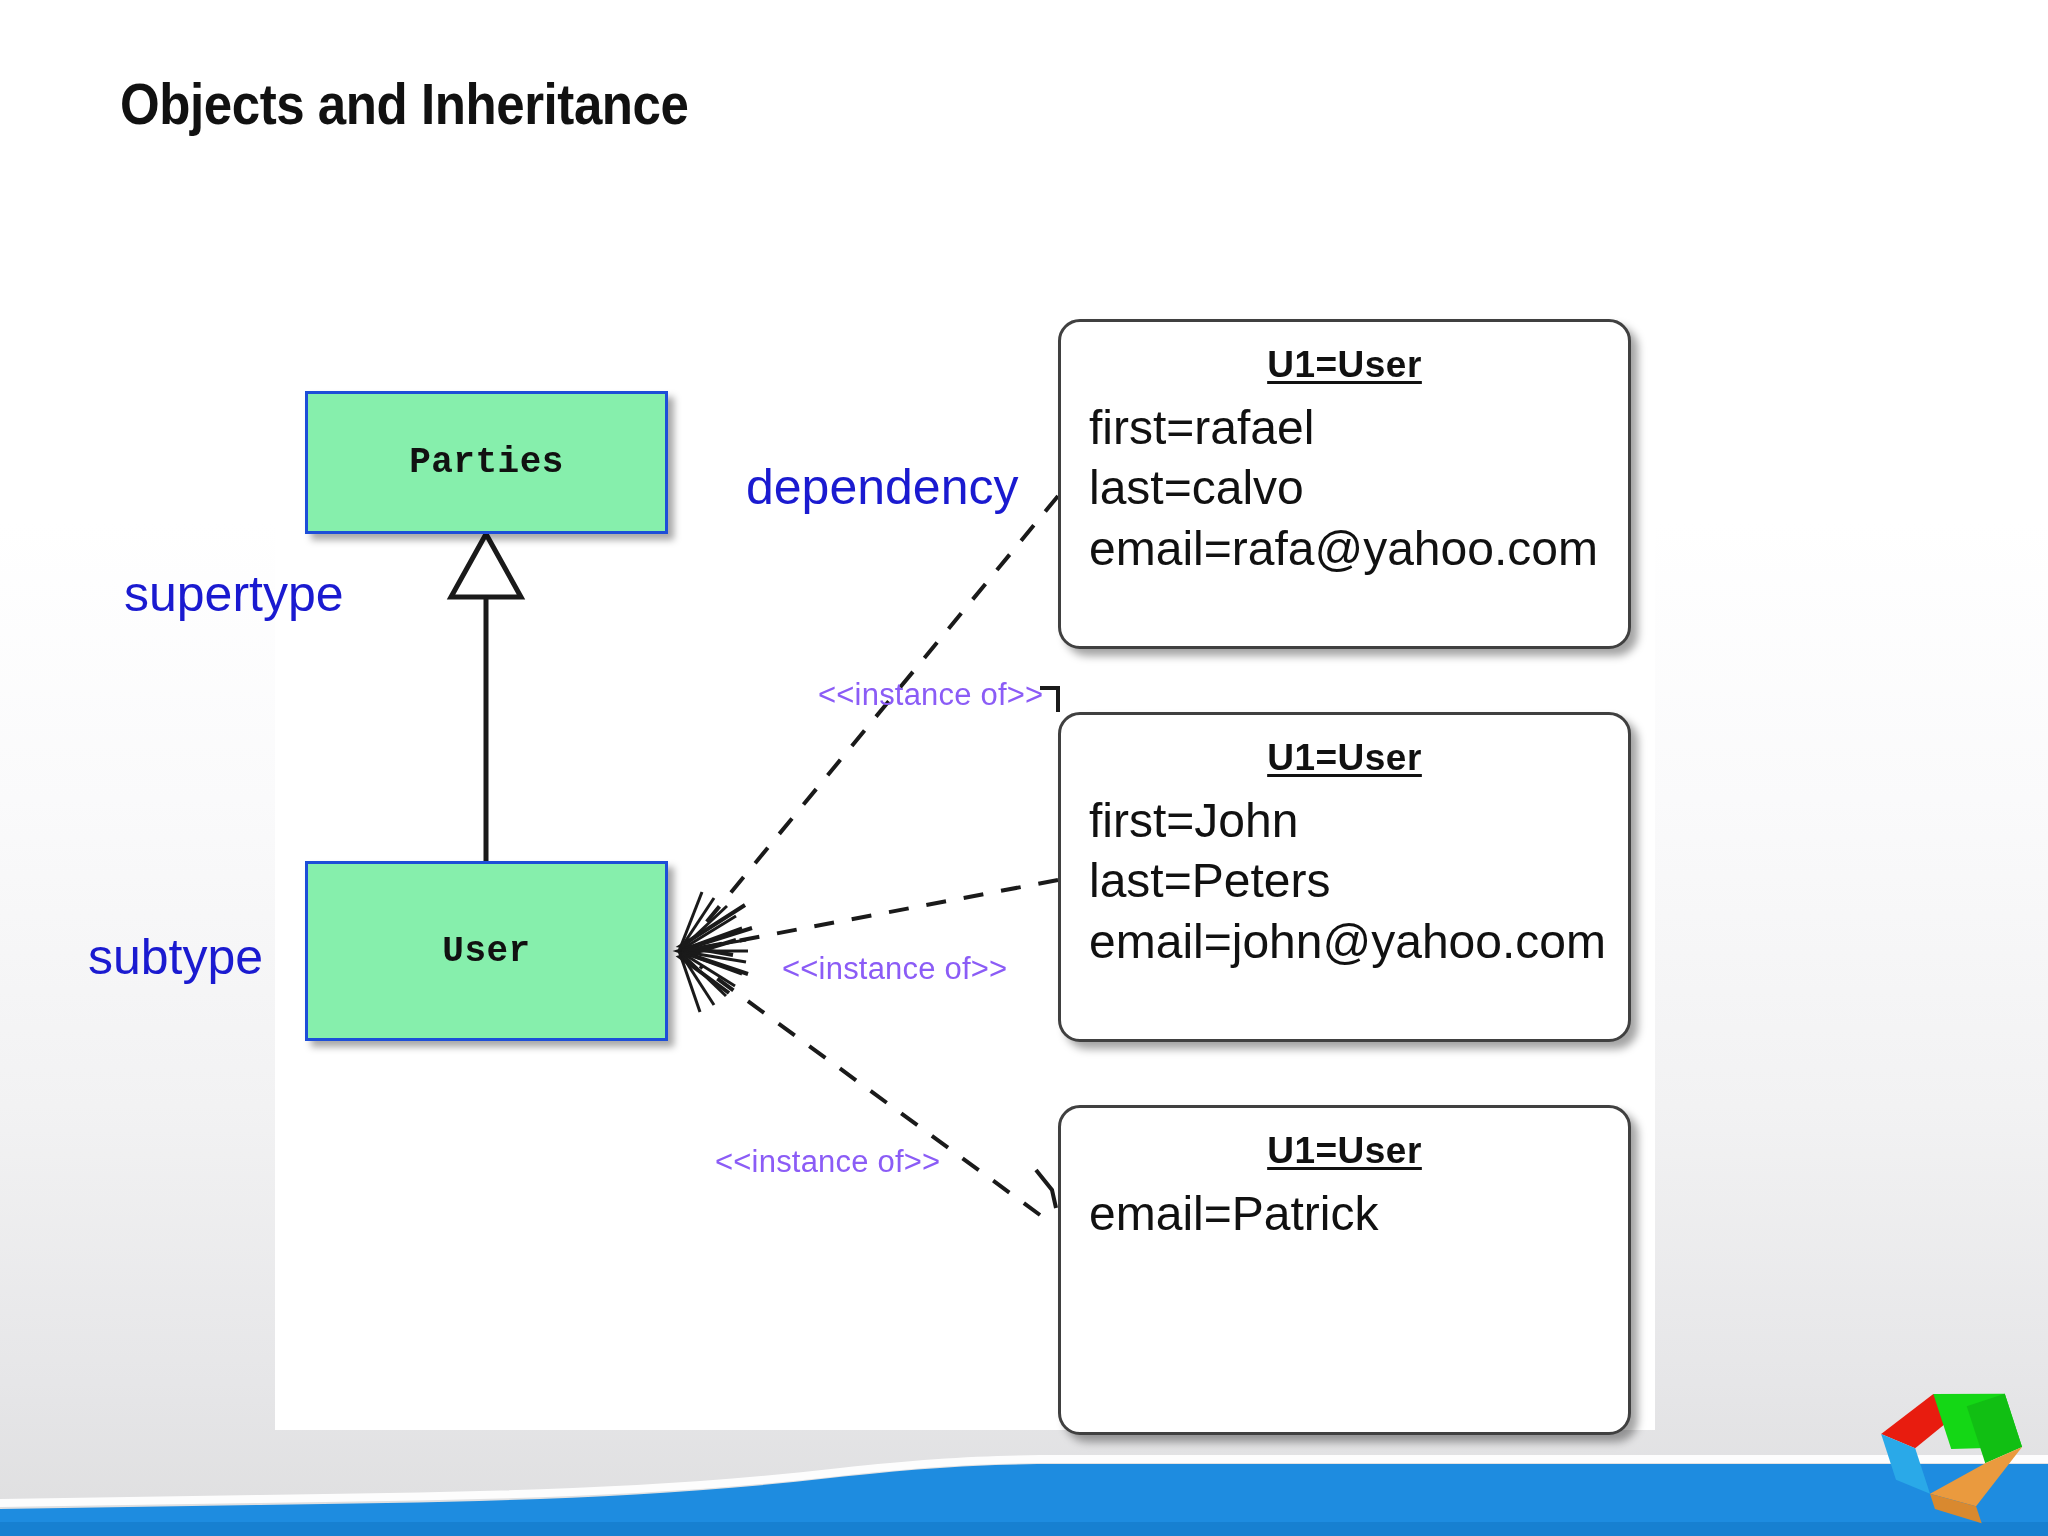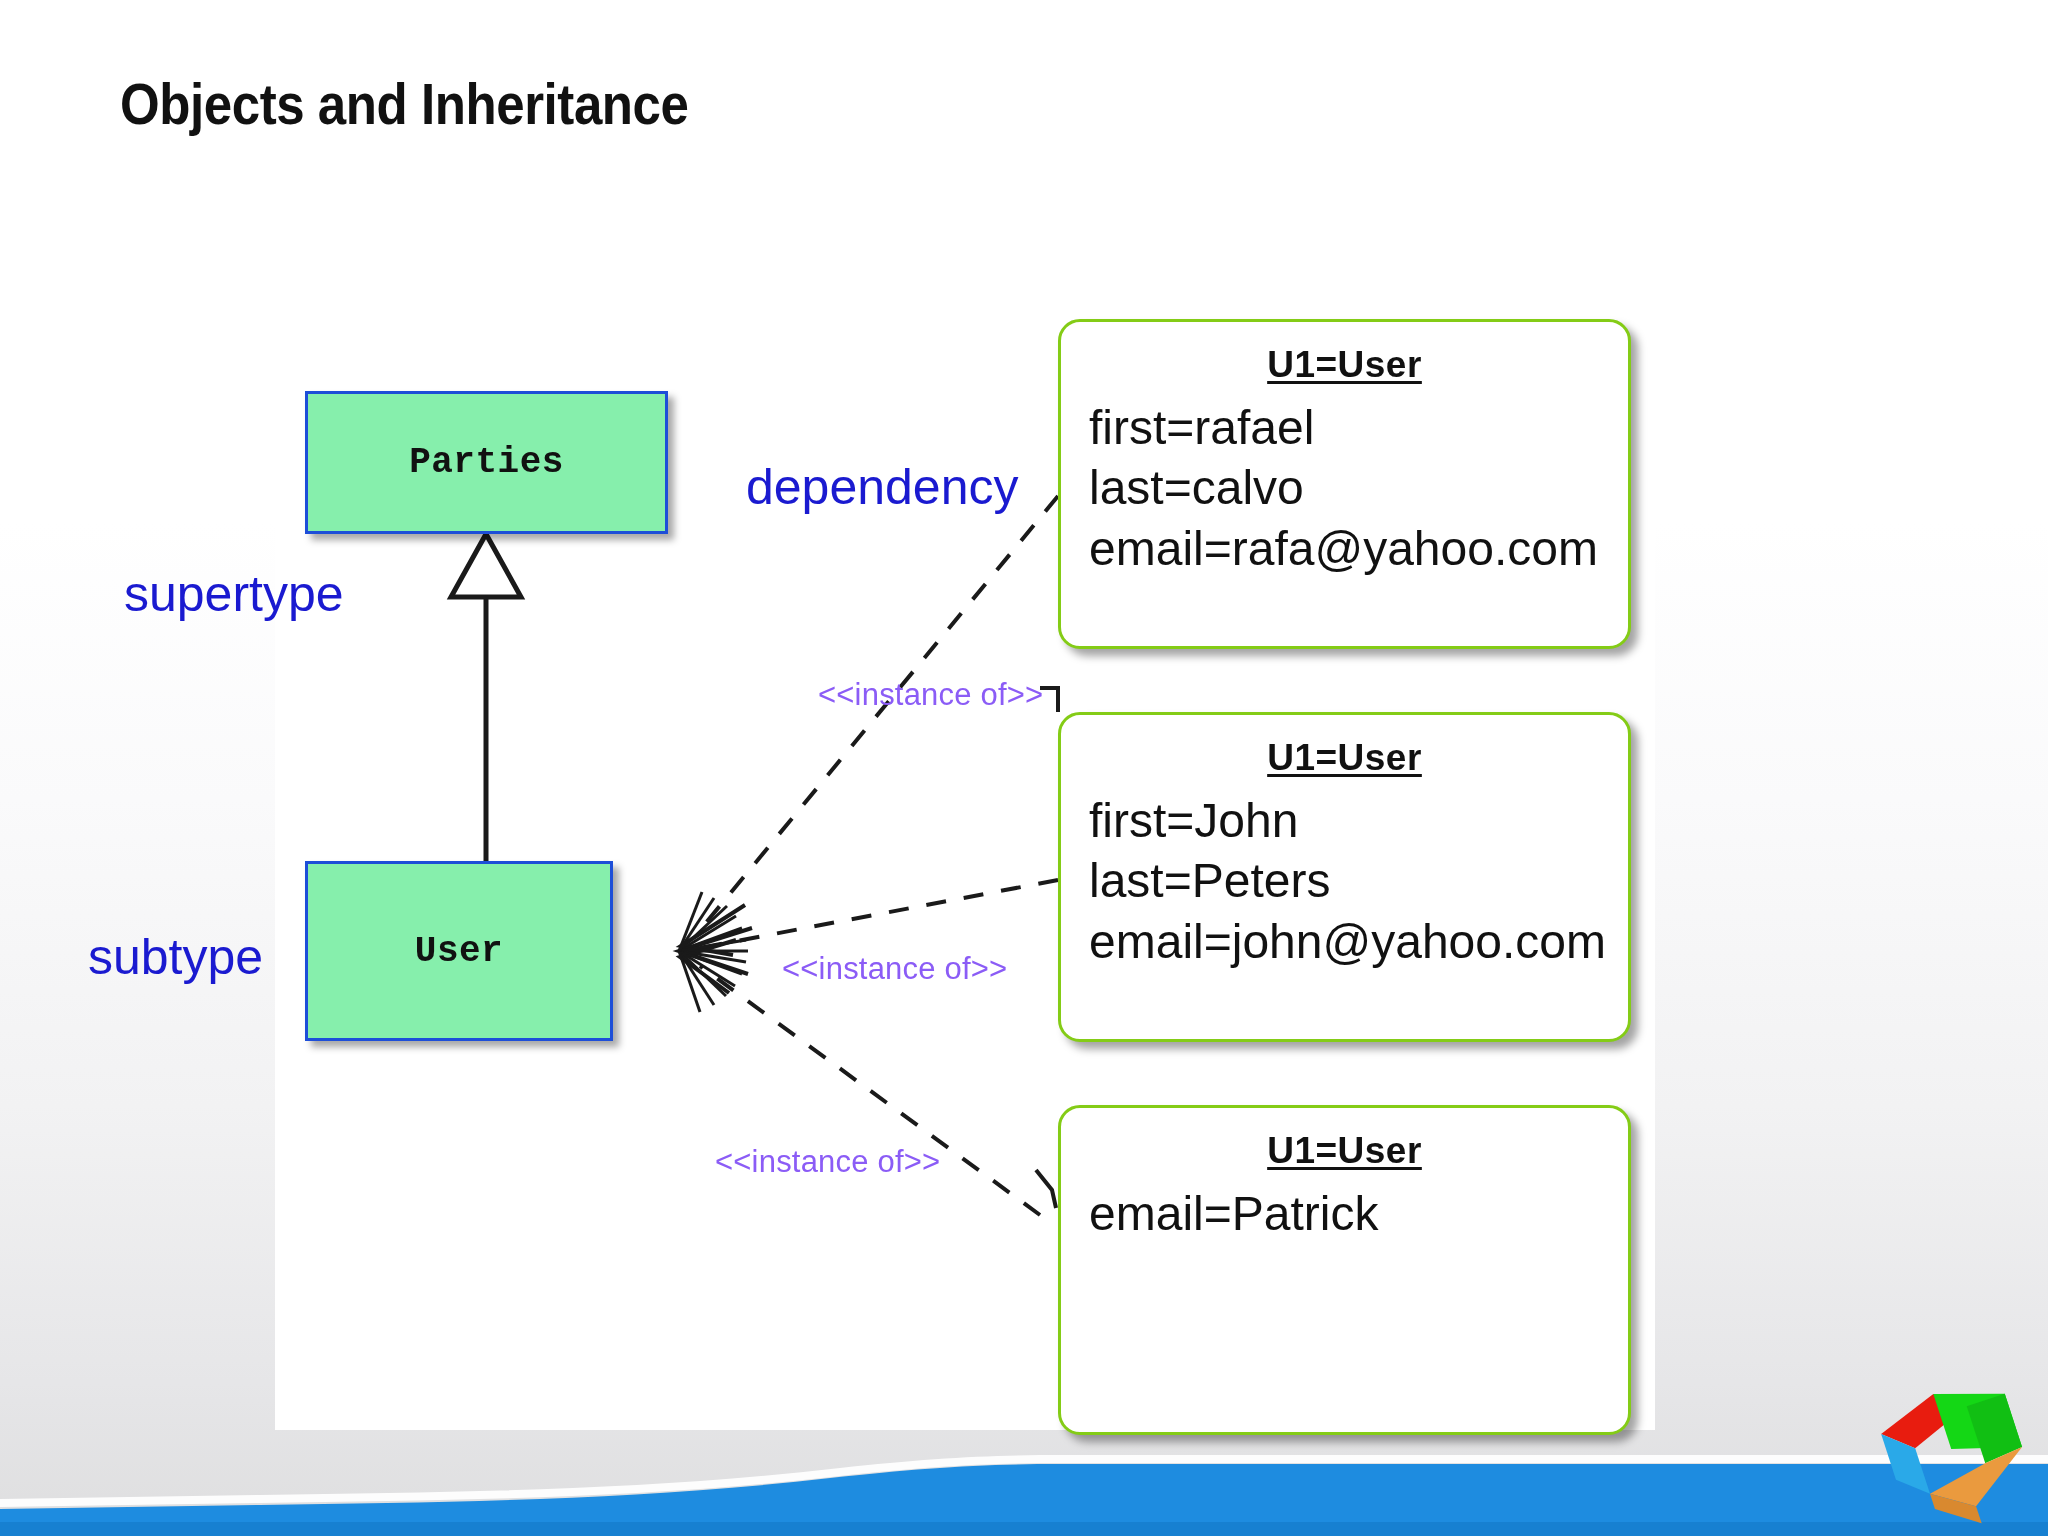--- a/index.html
+++ b/index.html
@@ -59,27 +59,27 @@
     box-sizing: border-box;
     font-family: Liberation Mono, monospace;
   }
   .class-box .class-name {
     font-size: 36px;
     font-weight: bold;
     color: #111111;
     letter-spacing: 0.5px;
   }
   #box-parties { left: 305px; top: 391px; width: 363px; height: 143px; }
-  #box-user    { left: 305px; top: 861px; width: 308px; height: 180px; justify-content: center; }
+  #box-user    { left: 305px; top: 861px; width: 363px; height: 180px; justify-content: center; }
 
   
   .object-box {
     position: absolute;
     background: #ffffff;
-    border: 3px solid #84cc16;
+    border: 3px solid #404040;
     border-radius: 22px;
     box-shadow: 7px 7px 8px rgba(0,0,0,0.36);
     box-sizing: border-box;
     padding: 22px 28px 5px 28px;
   }
   .object-box .object-title {
     text-align: center;
     font-size: 37px;
     font-weight: bold;
     color: #111111;

